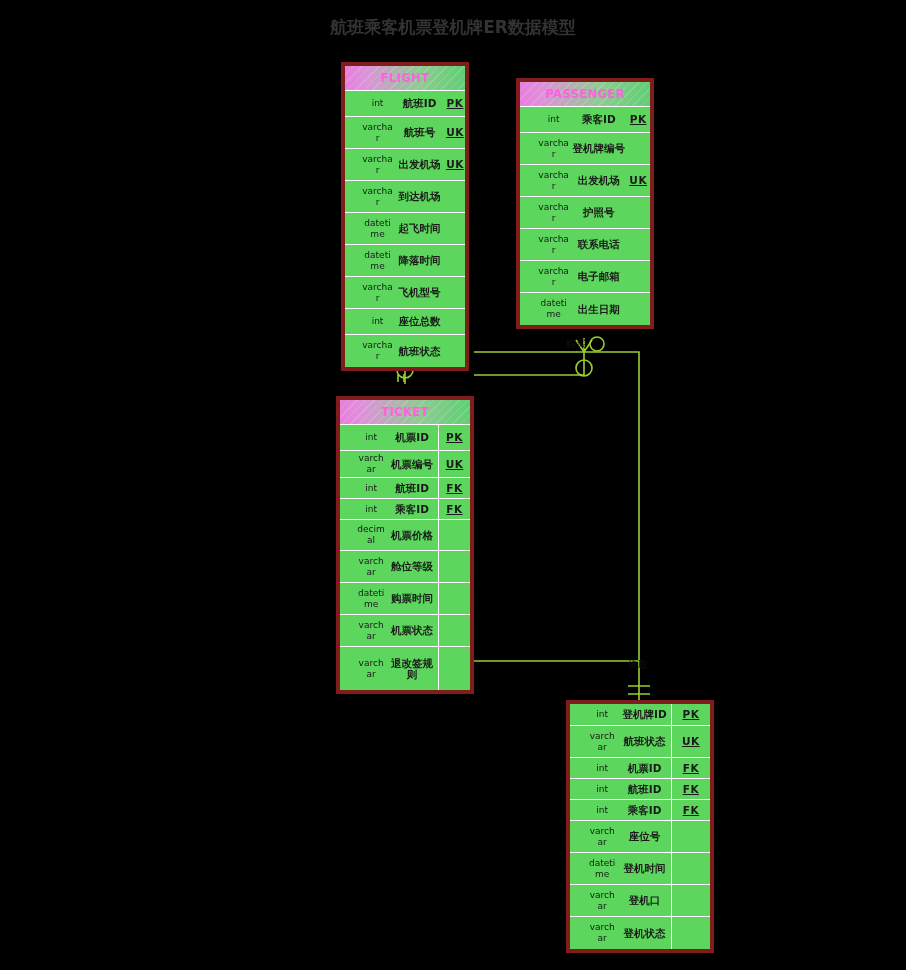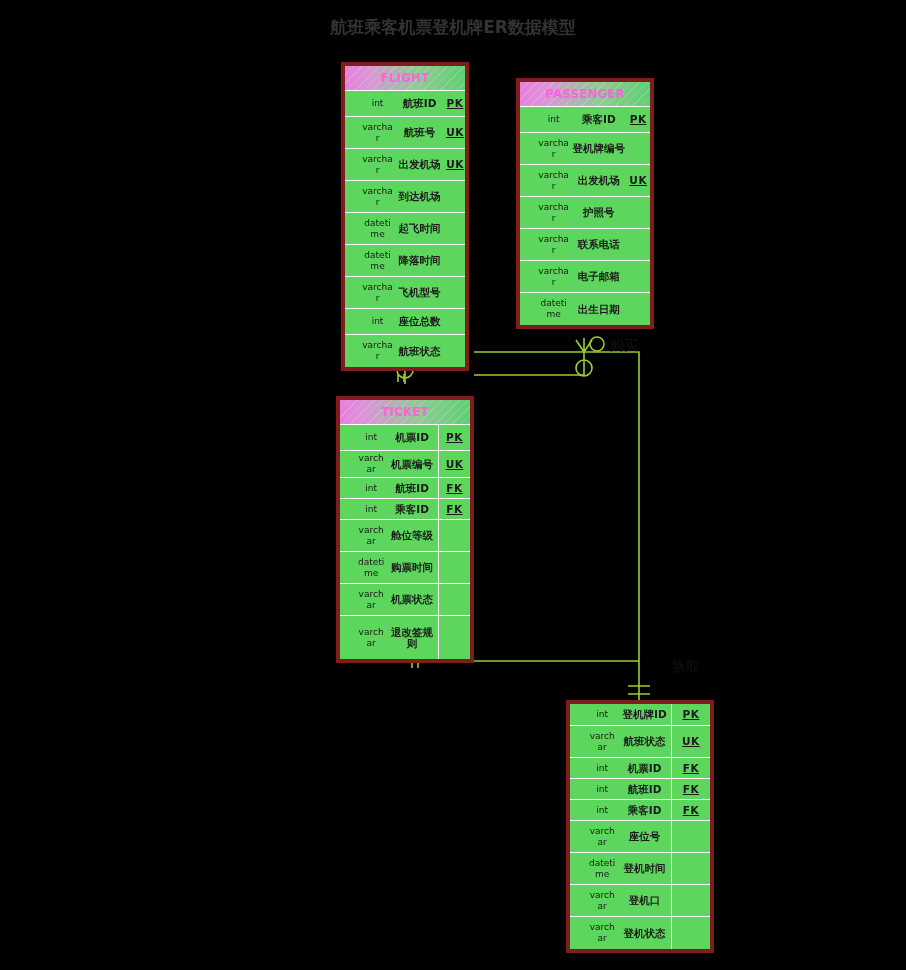--- a/index.html
+++ b/index.html
@@ -104,24 +104,23 @@
   
   #connector-layer {
     position: absolute;
     left: 0; top: 0;
     width: 906px; height: 970px;
     pointer-events: none;
   }
   .rel-label {
     position: absolute;
     color: #111111;
-    font-size: 14px;
+    font-size: 10px;
     font-weight: normal;
     white-space: nowrap;
-    margin-left: 44px;
   }
 </style>
 </head>
 <body>
 
 <div id="diagram-title">航班乘客机票登机牌ER数据模型</div>
 
 <svg id="connector-layer" width="906" height="970" viewBox="0 0 906 970">
   <g stroke="#9acd32" stroke-width="1.6" fill="none">
 
@@ -261,20 +260,25 @@
     <div class="er-row" style="height:21px;">
       <div class="cell cell-type">int</div>
       <div class="cell cell-name">航班ID</div>
       <div class="cell cell-key sep-left">FK</div>
     </div>
     <div class="er-row" style="height:21px;">
       <div class="cell cell-type">int</div>
       <div class="cell cell-name">乘客ID</div>
       <div class="cell cell-key sep-left">FK</div>
     </div>
+    <div class="er-row" style="height:31px;">
+      <div class="cell cell-type">decimal</div>
+      <div class="cell cell-name">机票价格</div>
+      <div class="cell cell-key sep-left"></div>
+    </div>
     <div class="er-row" style="height:32px;">
       <div class="cell cell-type">varchar</div>
       <div class="cell cell-name">舱位等级</div>
       <div class="cell cell-key sep-left"></div>
     </div>
     <div class="er-row" style="height:32px;">
       <div class="cell cell-type">datetime</div>
       <div class="cell cell-name">购票时间</div>
       <div class="cell cell-key sep-left"></div>
     </div>

